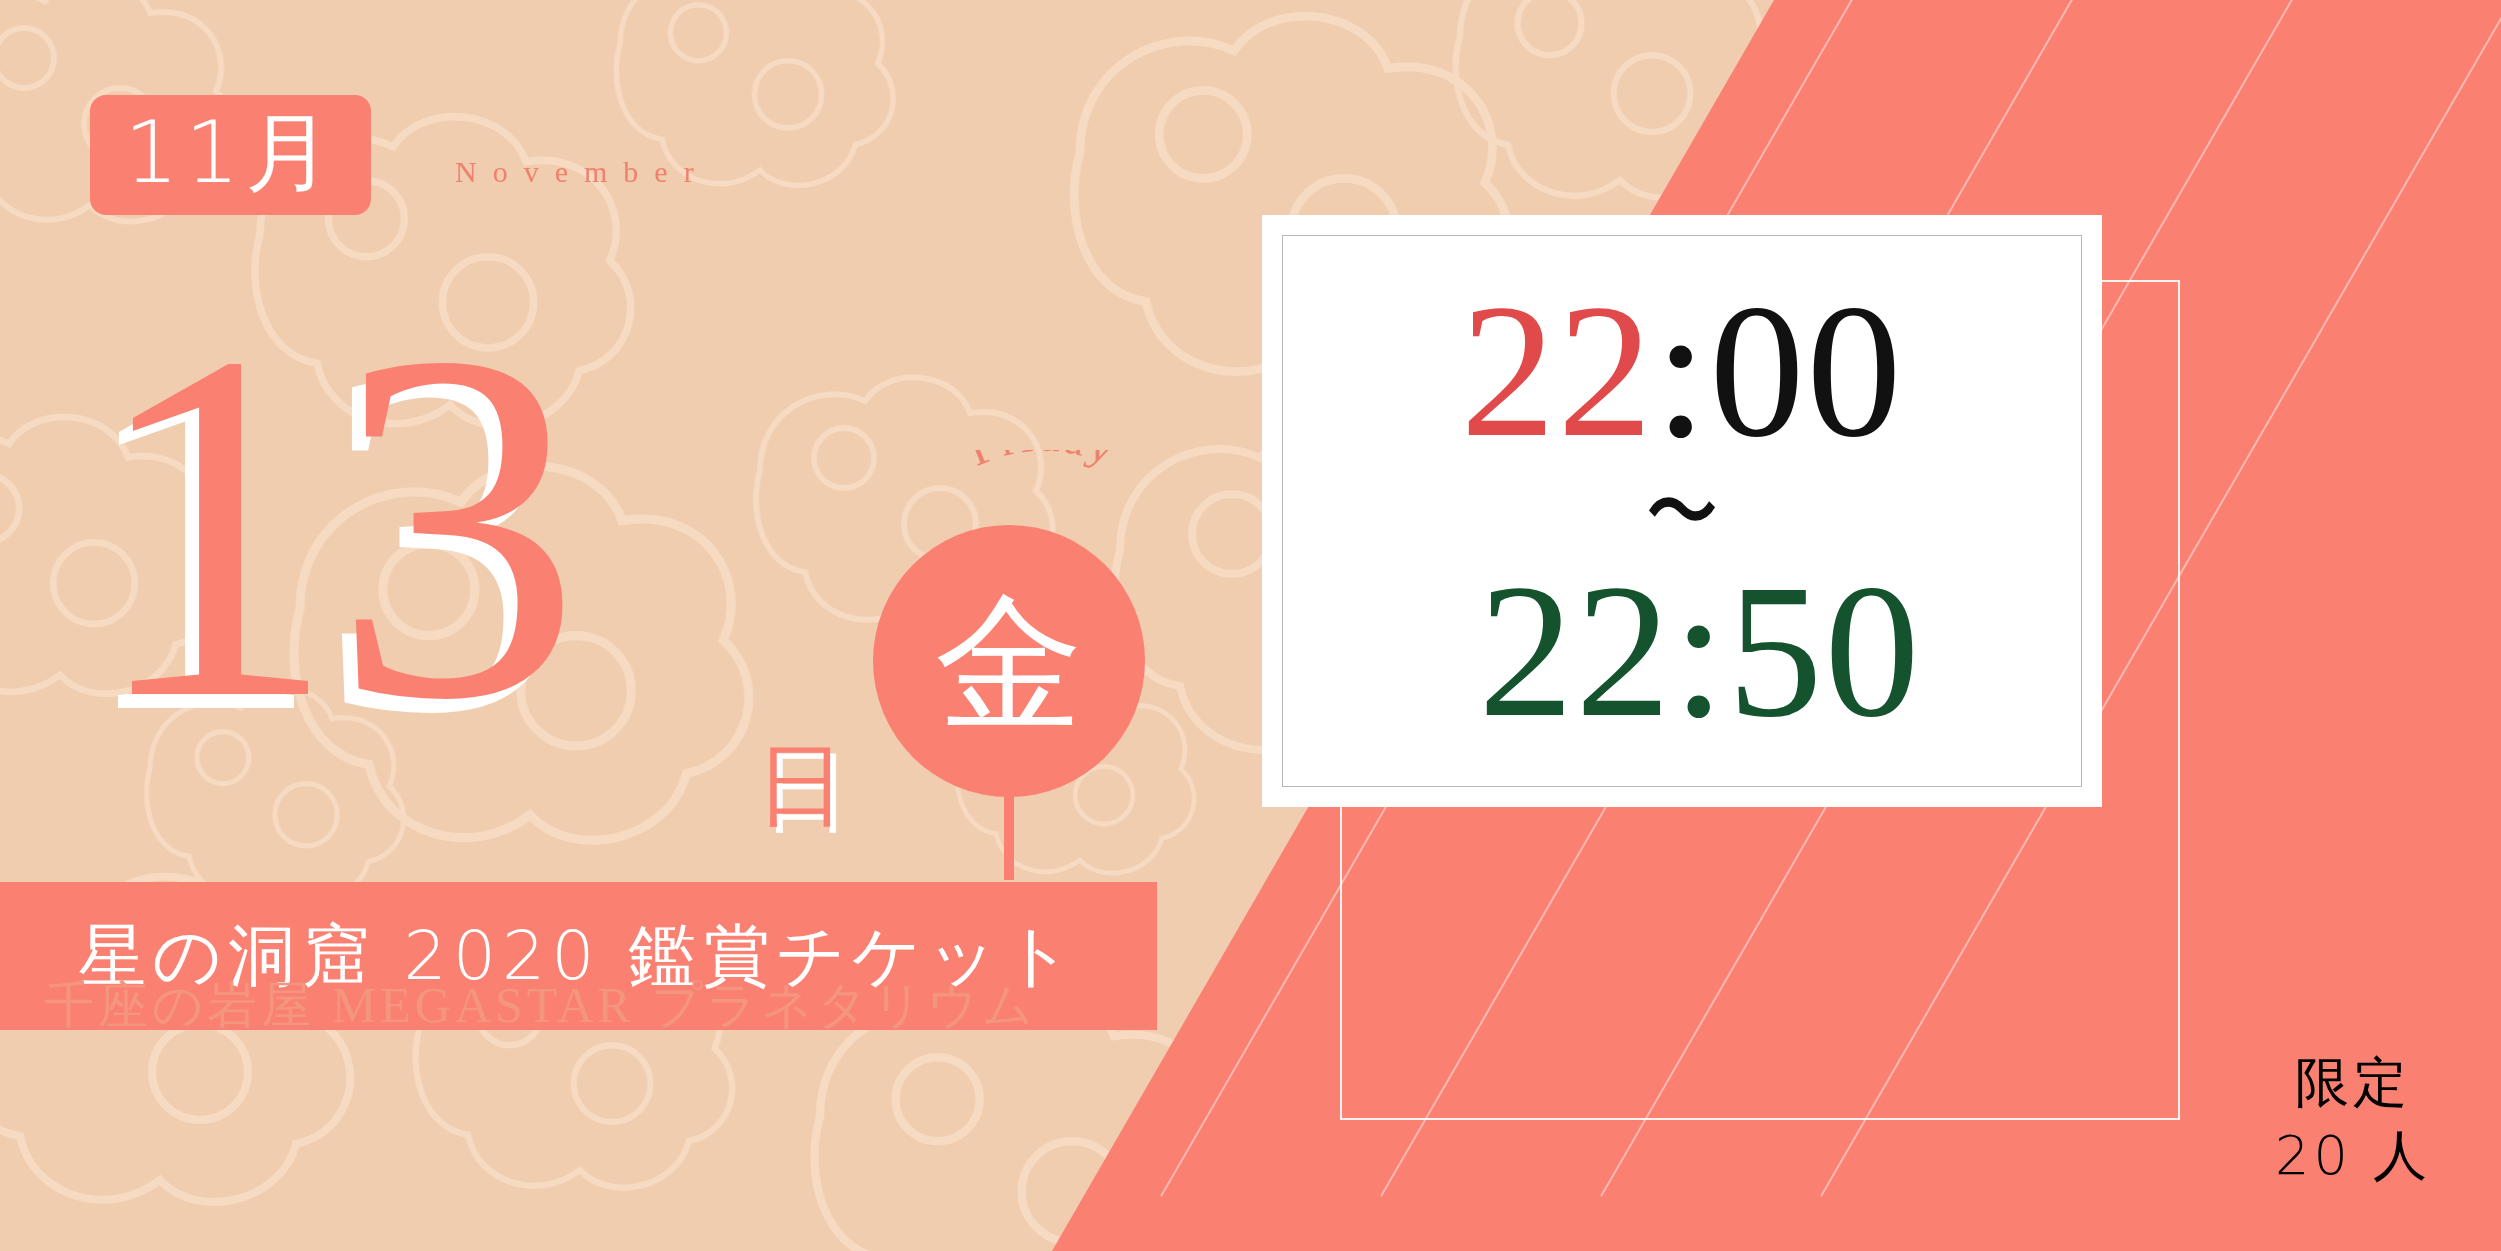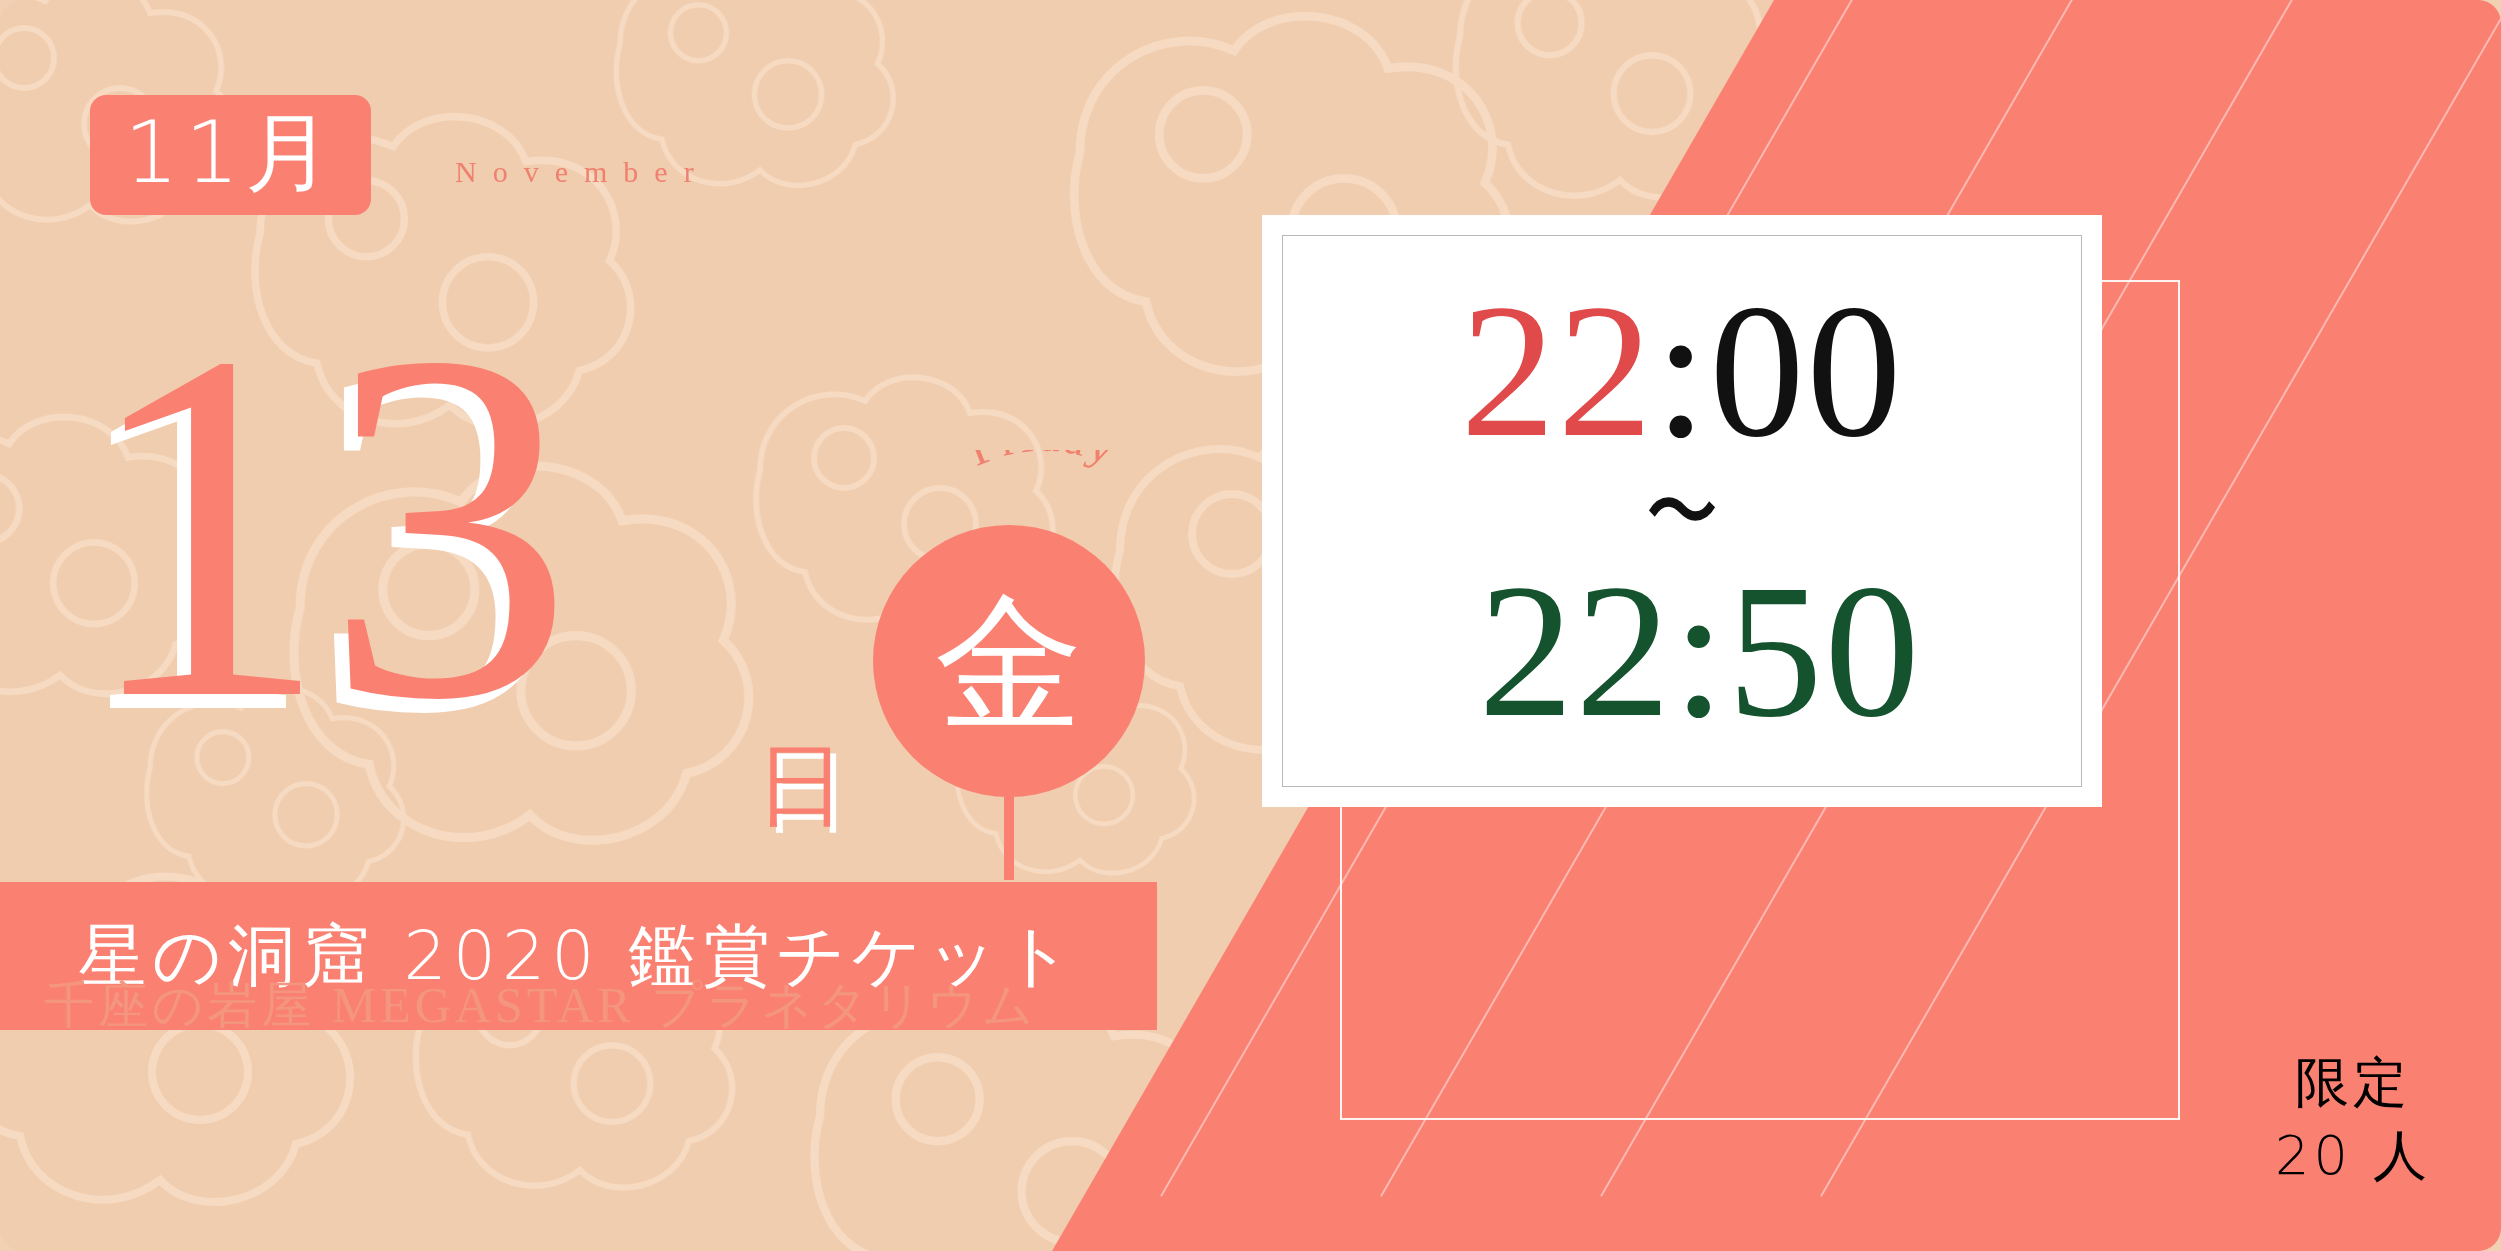--- a/index.html
+++ b/index.html
@@ -4,21 +4,20 @@
 <style>
   html,body{margin:0;padding:0;}
   body{
     width:2501px;height:1251px;overflow:hidden;
     font-family:"Liberation Sans", sans-serif;
     background:#F2D0B3;
   }
   #ticket{
     position:relative;width:2501px;height:1251px;overflow:hidden;
     background:#F0CDAF;
-    border-radius:23px;
   }
   
   .cloudlayer{position:absolute;inset:0;overflow:hidden;}
   
   .coral-wedge{
     position:absolute;top:0;left:0;width:2501px;height:1251px;
     background:#FA8072;
     clip-path:polygon(1774px 0, 2501px 0, 2501px 1251px, 1052px 1251px);
   }
   .wedge-stripes{
@@ -68,21 +67,21 @@
     color:#fff;font-size:86px;line-height:1;letter-spacing:6px;
     font-family:"DejaVu Sans", sans-serif;font-weight:300;
   }
   .month-en{
     position:absolute;left:455px;top:155px;
     color:#F08070;font-size:30px;letter-spacing:16px;
     font-family:"Liberation Serif", serif;
   }
   
   .day-number{
-    position:absolute;left:80px;top:275px;
+    position:absolute;left:88px;top:275px;
     font-family:"Liberation Serif", serif;
     font-size:500px;line-height:1;font-weight:300;
     color:#FA8072;
     text-shadow: -14px 14px 0 #ffffff;
     letter-spacing:-6px;
   }
   .day-kanji{
     position:absolute;left:756px;top:740px;
     font-family:"DejaVu Sans", sans-serif;
     font-size:90px;line-height:1;color:#FA8072;

